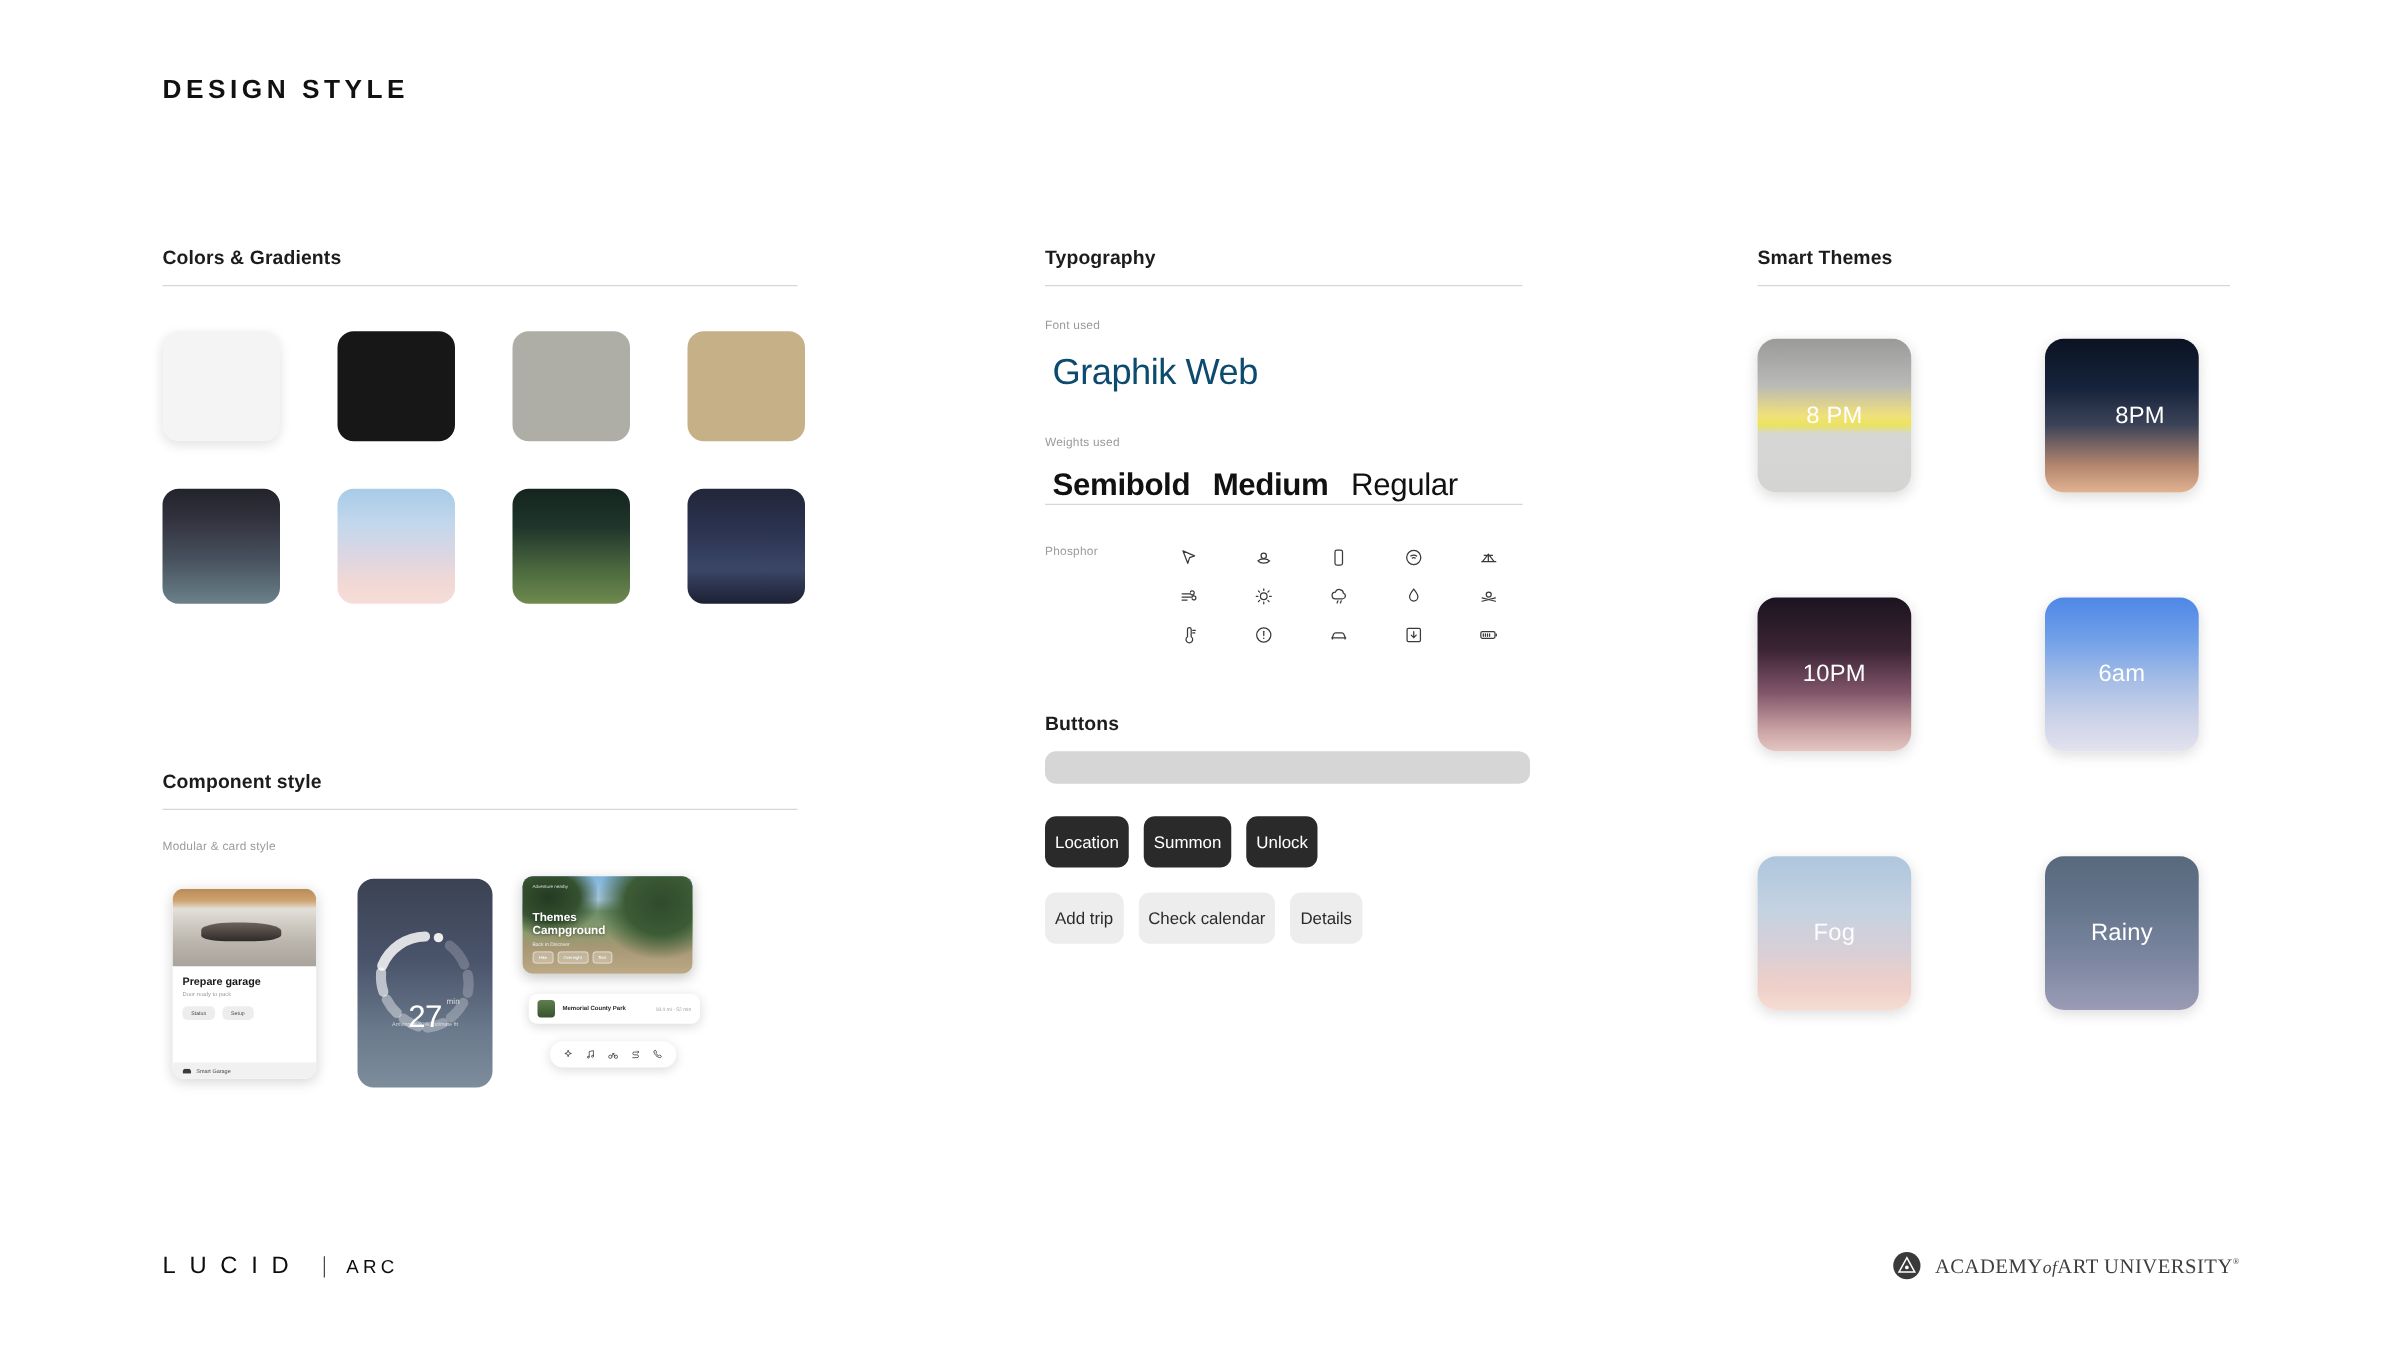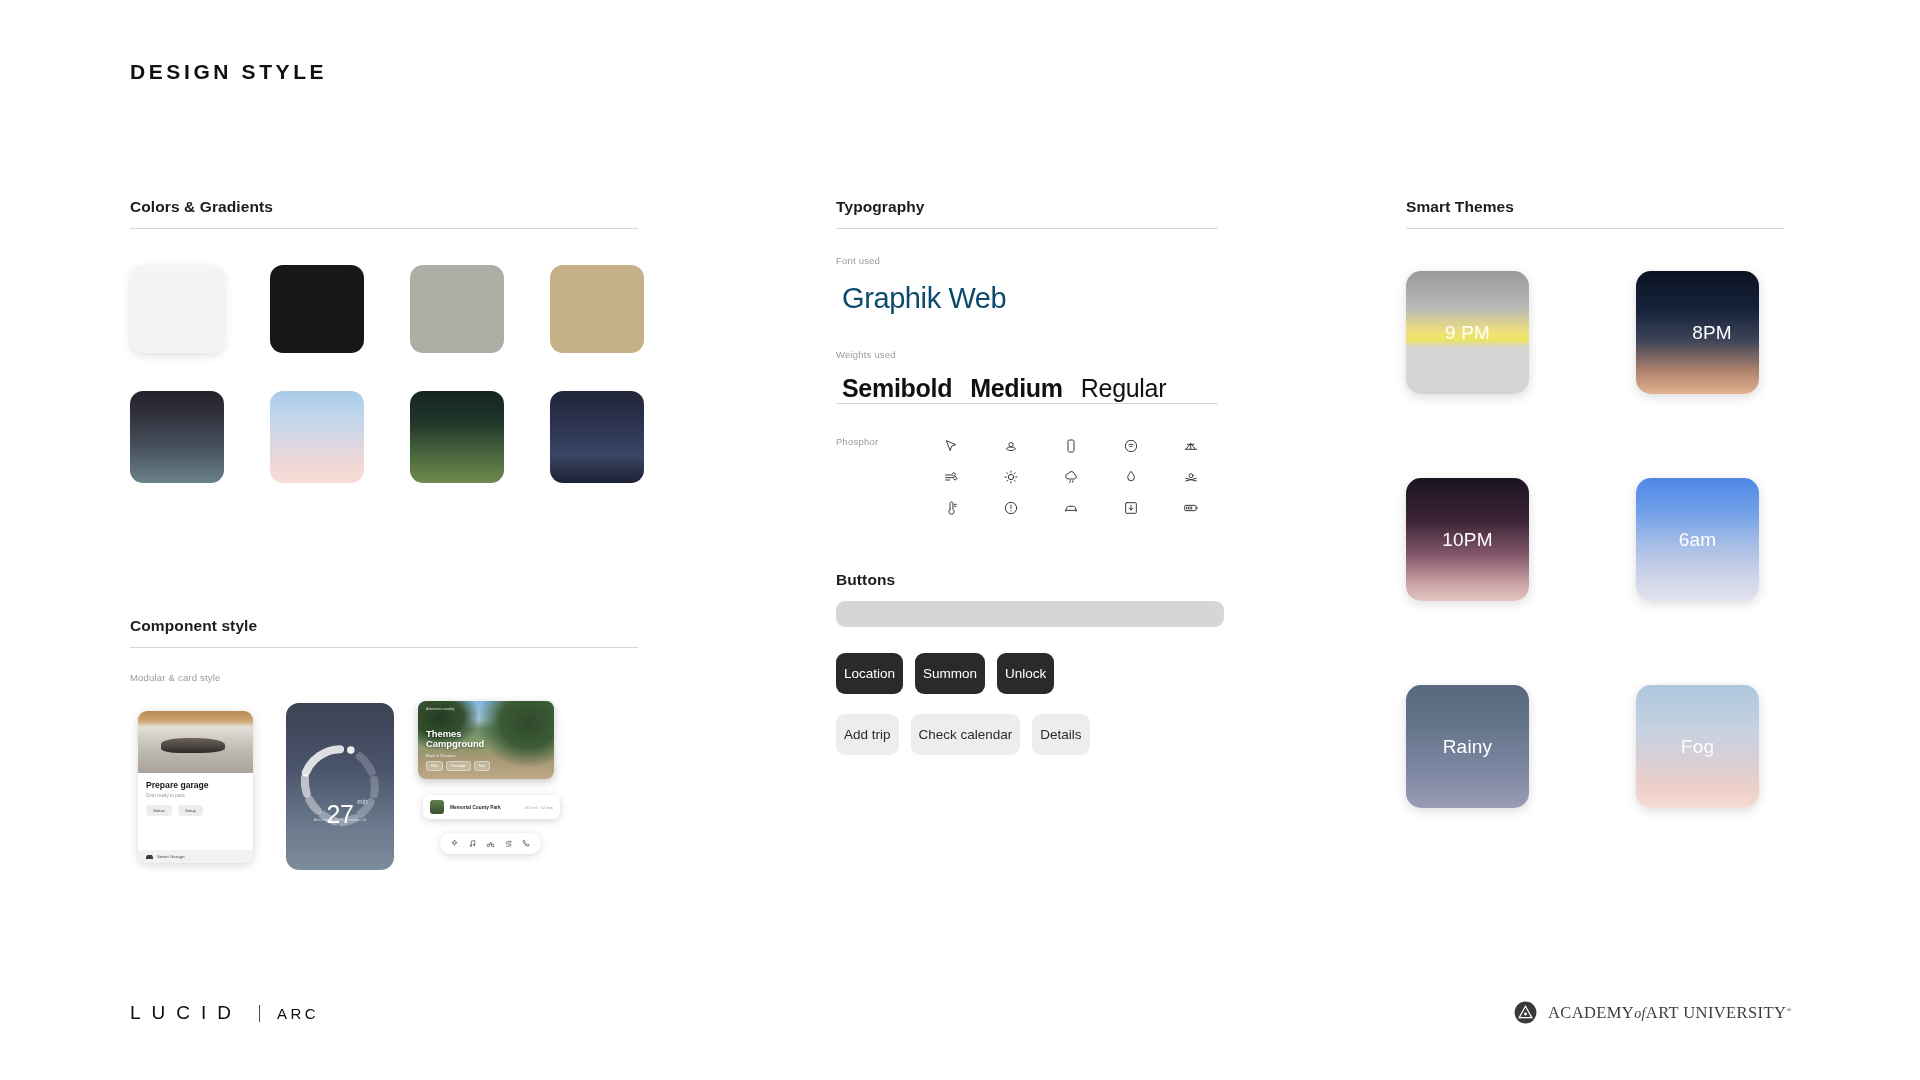--- a/index.html
+++ b/index.html
@@ -449,36 +449,36 @@
       <button class="btn btn-light">Details</button>
     </div>
   </div>
 
   <div class="col col-right">
     <div class="section-head">Smart Themes</div>
     <div class="rule" style="width:378px"></div>
 
     <div class="theme-grid">
       <div class="theme t-2pm">
-          <span>9 PM</span>
+          <span>8 PM</span>
         </div>
       <div class="theme t-8pm">
           <span>8PM</span>
         </div>
       <div class="theme t-10pm">
           <span>10PM</span>
         </div>
       <div class="theme t-6am">
           <span>6am</span>
         </div>
+      <div class="theme t-fog">
+          <span>Fog</span>
+        </div>
       <div class="theme t-rain">
           <span>Rainy</span>
-        </div>
-      <div class="theme t-fog">
-          <span>Fog</span>
         </div>
     </div>
   </div>
 
   <div class="footer-left">
     <div class="lucid-word">LUCID</div>
     <div class="foot-div"></div>
     <div class="arc-word">ARC</div>
   </div>
 

